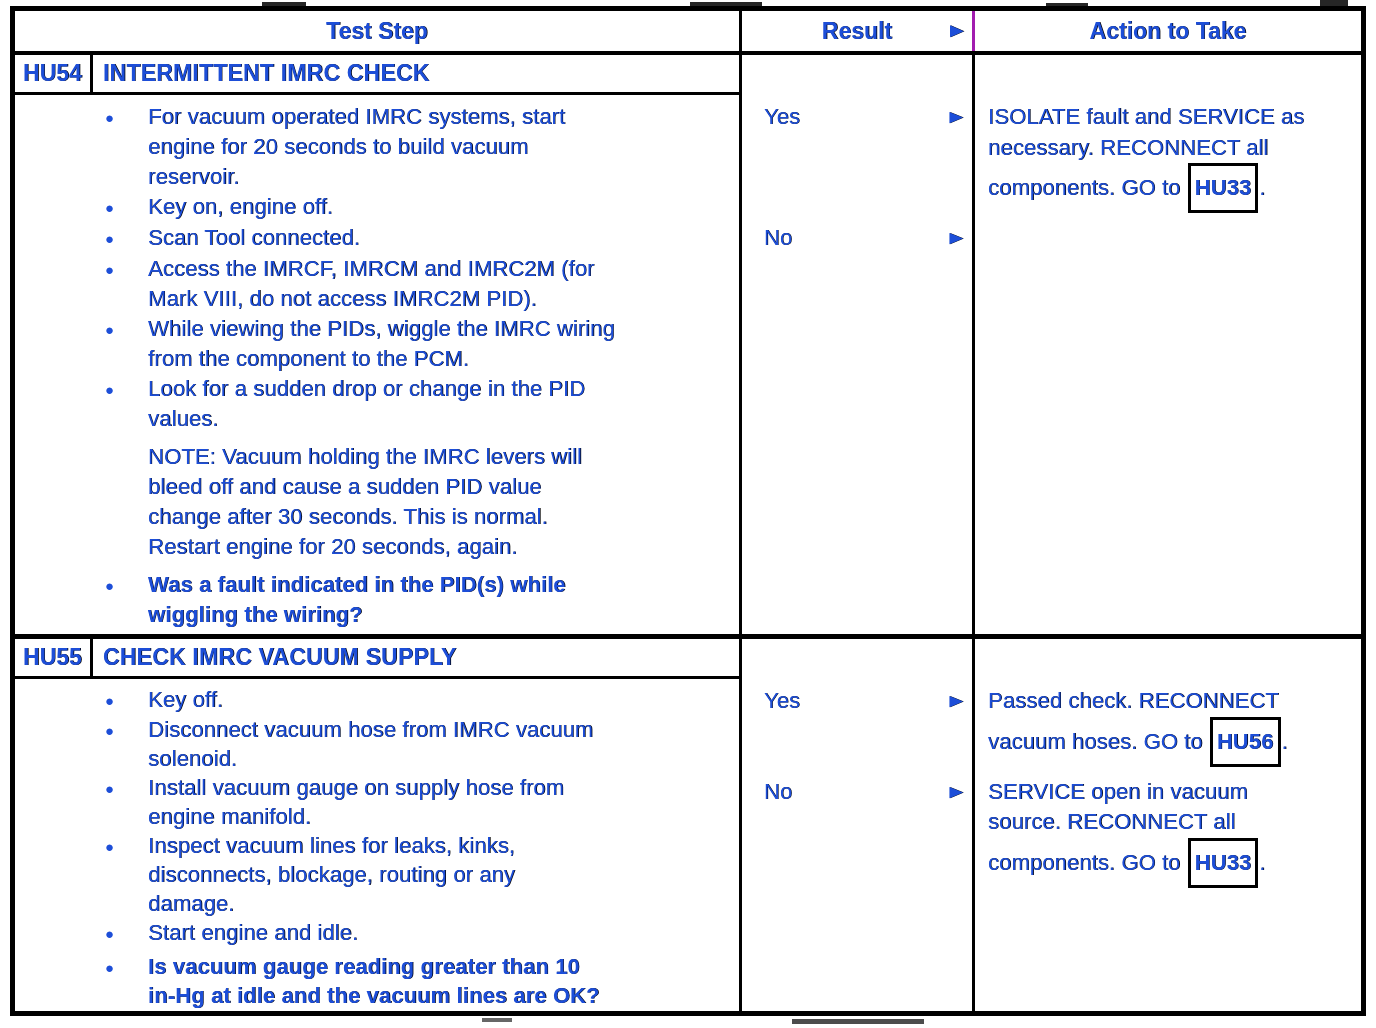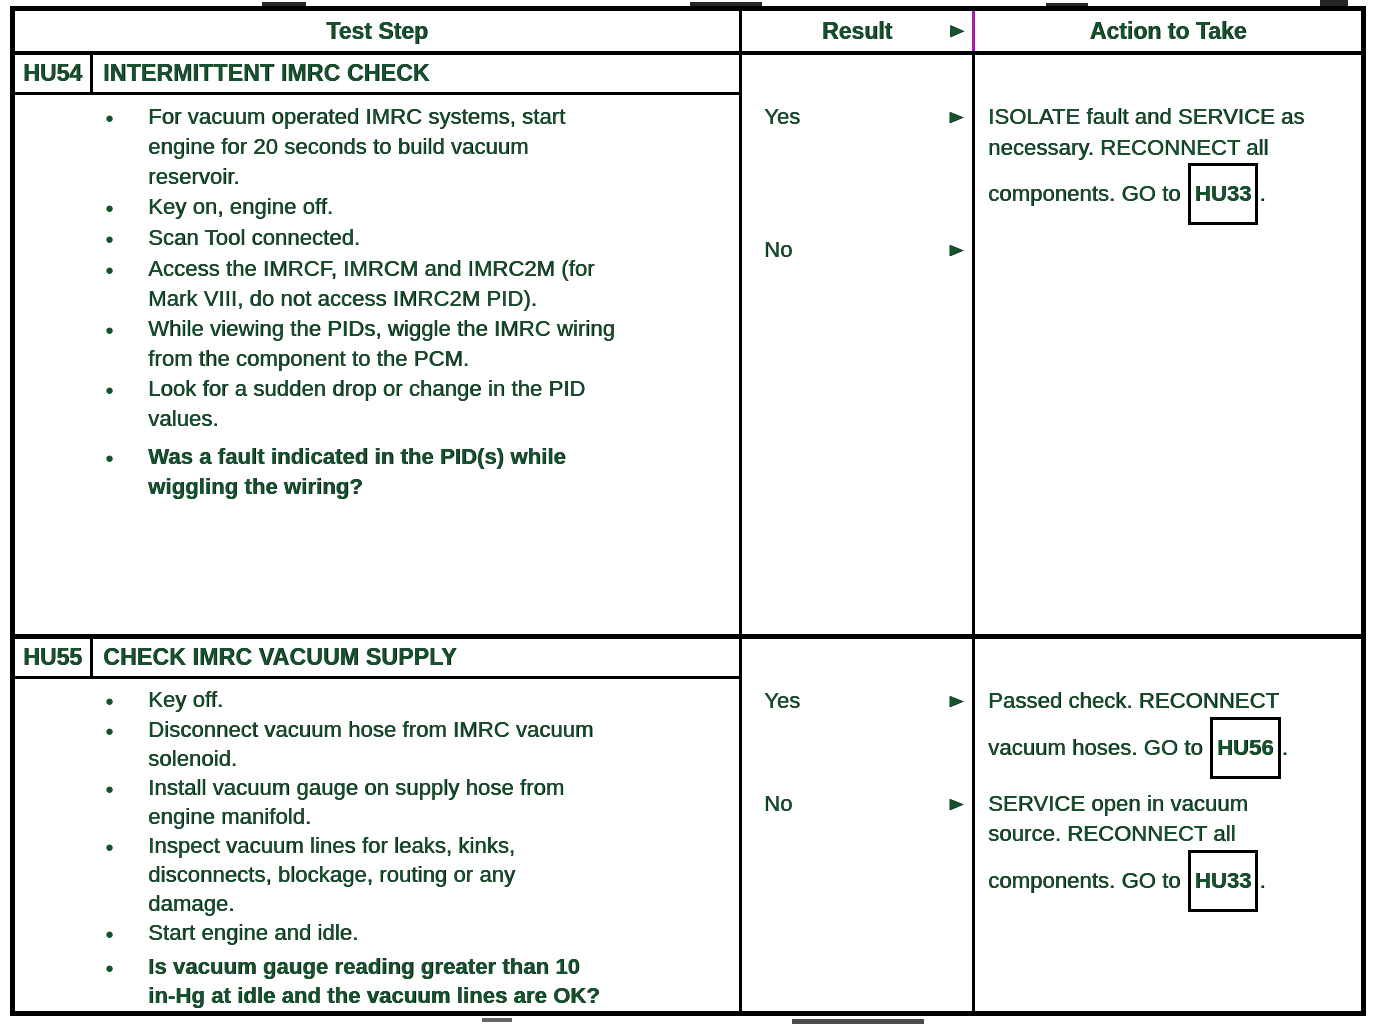--- a/index.html
+++ b/index.html
@@ -1,19 +1,19 @@
 <!DOCTYPE html>
 <html><head>
 <meta charset="utf-8">
 <style>
   * { margin:0; padding:0; box-sizing:border-box; }
   html,body { background:#fff; }
   .page {
     position:relative; width:1376px; height:1028px; background:#fff;
-    font-family:"Liberation Sans", sans-serif; color:#14532d; overflow:hidden;
+    font-family:"Liberation Sans", sans-serif; color:#1d4ed8; overflow:hidden;
   }
   .doc-table {
     position:absolute; left:10px; top:6px; width:1356px; height:1010px;
     border:5px solid #000; display:flex; flex-direction:column; background:#fff;
   }
   
   .header-row { display:flex; height:44px; border-bottom:4px solid #000; }
   .hcell { font-size:23px; font-weight:700; display:flex; align-items:center; justify-content:center; text-shadow:0.6px 0 0 #000; }
   .col1 { width:727px; border-right:3px solid #000; }
   .col2 { width:233px; border-right:3px solid #a21caf; position:relative; }
@@ -41,21 +41,21 @@
   .section-1 .q { margin-top:8px; }
   
   .right-part { flex:1; position:relative; overflow:hidden; }
   .vdivider { position:absolute; left:230px; top:0; bottom:0; width:3px; background:#000; }
   .outcomes { padding-top:47px; }
   .outcome { display:flex; margin-bottom:10px; }
   .result-cell { width:233px; flex:none; display:flex; justify-content:space-between; align-items:flex-start; padding:0 9px 0 14px; }
   .result-label { font-size:22px; line-height:30px; text-shadow:0.6px 0 0 #000;margin-left:8px; }
   .row-arrow { font-size:19px; line-height:30px; transform:scaleX(1.2); text-shadow:0.5px 0 0 #000; }
   .action-cell { flex:1; padding:0 6px 0 13px; font-size:22px; line-height:30.5px; white-space:pre-line; text-shadow:0.6px 0 0 #000; letter-spacing:0.1px; }
-  .refbox { display:inline-block; border:3px solid #000; padding:16px 4px; margin:0 1px; font-weight:700; line-height:24px; white-space:nowrap; }
+  .refbox { display:inline-block; border:3px solid #000; padding:10px 4px; margin:0 1px; font-weight:700; line-height:24px; white-space:nowrap; }
   
   .art { position:absolute; background:#000; opacity:0.85; }
 </style>
 </head>
 <body>
 
 <div class="page">
 
   <div class="art" style="left:262px; top:2px; width:44px; height:6px;"></div>
   <div class="art" style="left:690px; top:2px; width:72px; height:7px;"></div>
@@ -104,20 +104,26 @@
           <div class="bullet">
             <span class="dot">●</span>
             <span class="btext">While viewing the PIDs, wiggle the IMRC wiring
 from the component to the PCM.</span>
           </div>
           <div class="bullet">
             <span class="dot">●</span>
             <span class="btext">Look for a sudden drop or change in the PID
 values.</span>
           </div>
+          <div class="bullet note">
+            <span class="btext">NOTE: Vacuum holding the IMRC levers will
+bleed off and cause a sudden PID value
+change after 30 seconds. This is normal.
+Restart engine for 20 seconds, again.</span>
+          </div>
           <div class="bullet q">
             <span class="dot">●</span>
             <span class="btext">Was a fault indicated in the PID(s) while
 wiggling the wiring?</span>
           </div>
         </div>
       </div>
       <div class="right-part">
         <div class="vdivider"></div>
         <div class="outcomes">

